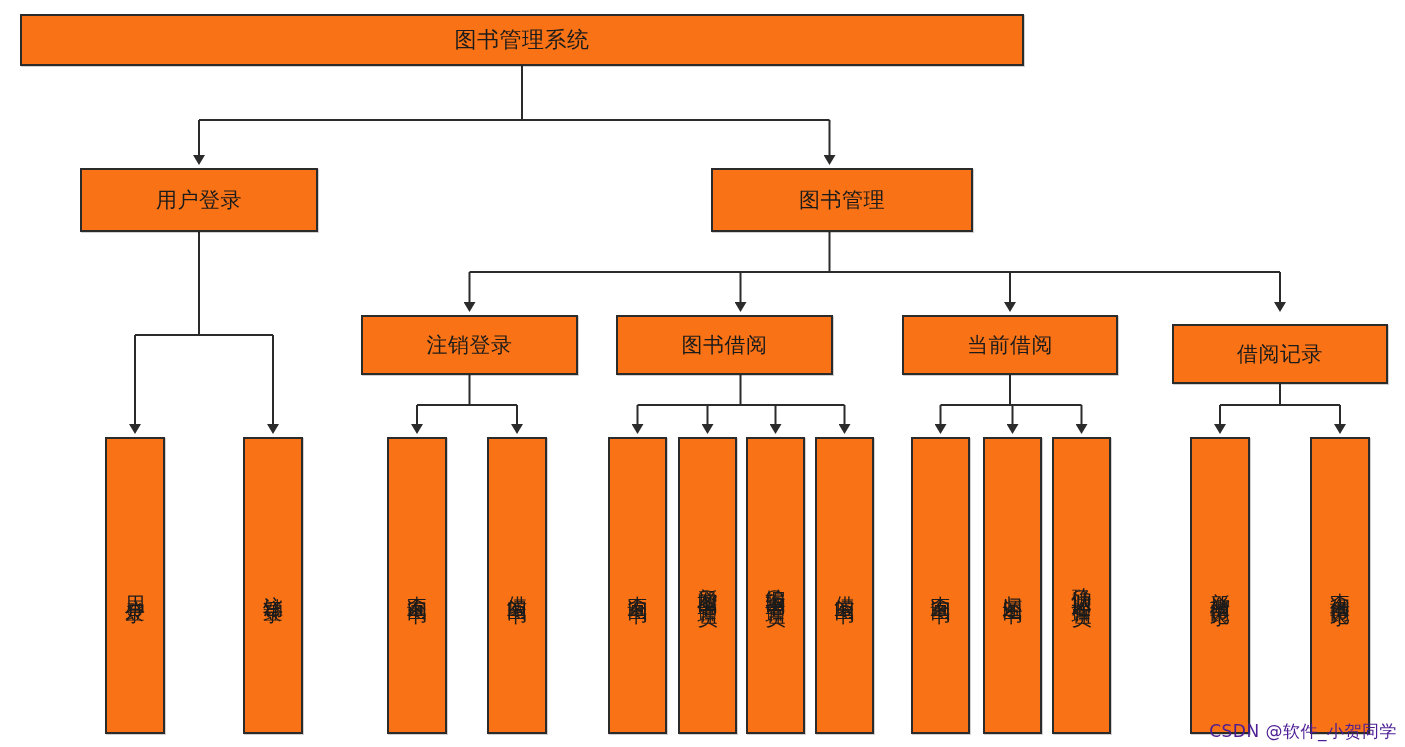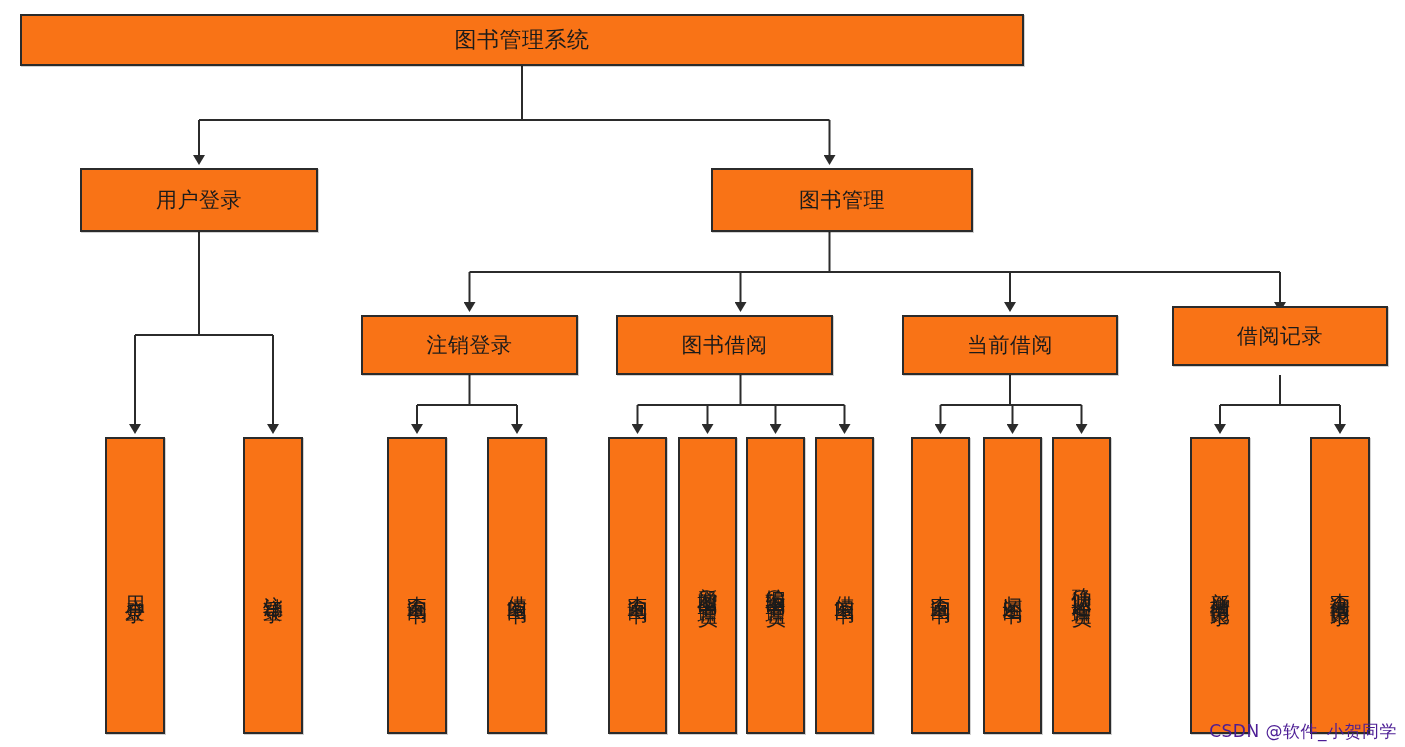--- a/index.html
+++ b/index.html
@@ -119,21 +119,21 @@
       </div>
       <div class="node" id="box-new-book-rec" style="left: 361px; top: 315px; width: 217px; height: 60px;">
         <span class="node-label">注销登录</span>
       </div>
       <div class="node" id="box-book-borrow" style="left: 616px; top: 315px; width: 217px; height: 60px;">
         <span class="node-label">图书借阅</span>
       </div>
       <div class="node" id="box-current-borrow" style="left: 902px; top: 315px; width: 216px; height: 60px;">
         <span class="node-label">当前借阅</span>
       </div>
-      <div class="node" id="box-borrow-record" style="left: 1172px; top: 306px; width: 216px; height: 60px;">
+      <div class="node" id="box-borrow-record" style="left: 1172px; top: 324px; width: 216px; height: 60px;">
         <span class="node-label">借阅记录</span>
       </div>
       <div class="node vertical" id="box-leaf-user-login" style="left: 105px; top: 437px; width: 60px; height: 297px;">
         <span class="node-label">用户登录</span>
       </div>
       <div class="node vertical" id="box-leaf-user-logout" style="left: 243px; top: 437px; width: 60px; height: 297px;">
         <span class="node-label">注销登录</span>
       </div>
       <div class="node vertical" id="box-leaf-query-book-rec" style="left: 387px; top: 437px; width: 60px; height: 297px;">
         <span class="node-label">查询图书</span>

